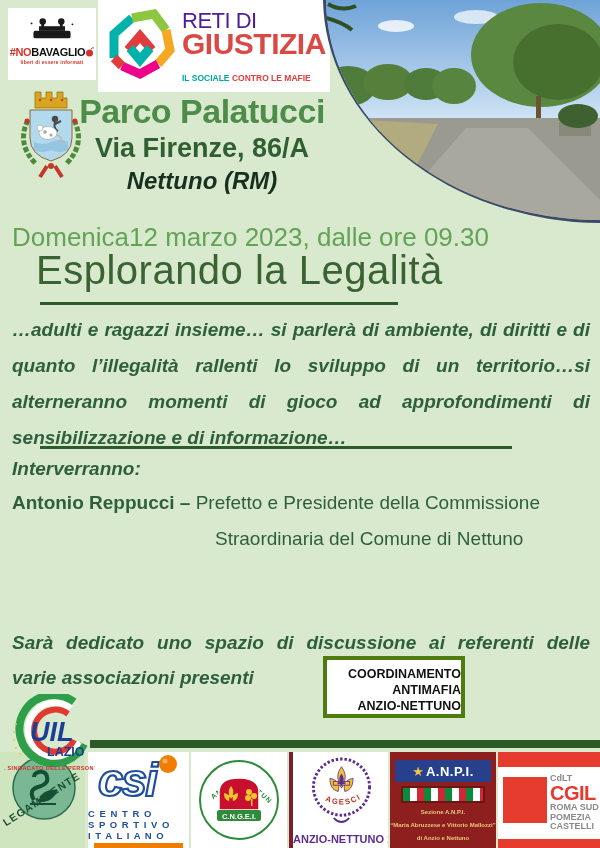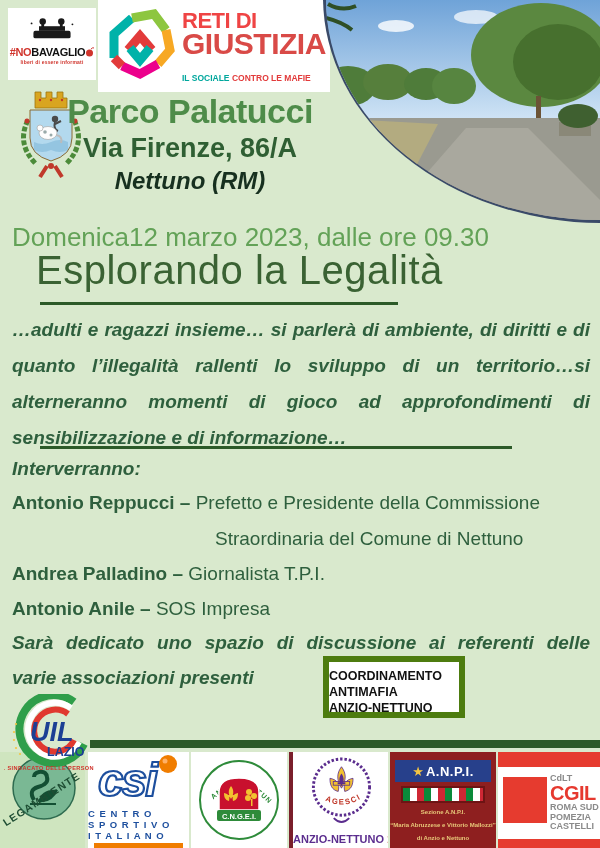--- a/index.html
+++ b/index.html
@@ -8,54 +8,54 @@
 
   
   .nb-box{position:absolute;left:8px;top:8px;width:88px;height:72px;background:#fff;text-align:center;padding-top:8px;box-sizing:border-box}
   .nb-name{font-size:11px;font-weight:800;letter-spacing:-0.3px;color:#111;line-height:12px;white-space:nowrap}
   .nb-no{color:#d0342c}
   .nb-tag{font-size:5px;color:#d0342c;font-weight:700;margin-top:1px;letter-spacing:.2px}
 
   
   .reti-box{position:absolute;left:98px;top:0;width:232px;height:92px;background:#fff;display:flex;align-items:center}
   .reti-text{margin-left:0}
-  .reti-l1{font-size:22px;font-weight:700;color:#ef4444;line-height:21px;letter-spacing:-0.5px}
+  .reti-l1{font-size:22px;font-weight:400;color:#4c1d95;line-height:21px;letter-spacing:-0.5px}
   .reti-l2{font-size:30px;font-weight:900;color:#d94a47;line-height:25px;letter-spacing:-0.5px}
   .reti-sub{font-size:8.5px;font-weight:800;margin-top:17px;white-space:nowrap}
   .reti-sub .t{color:#00a79d}.reti-sub .r{color:#e23b3b}
 
   
   .photo{position:absolute;left:323px;top:-3px;width:280px;height:226px;border:3px solid #3a4a68;
          border-bottom-left-radius:100% 100%;overflow:hidden;box-sizing:border-box;background:#9fbad6}
   .photo svg{display:block;width:100%;height:100%}
 
   
   .crest{position:absolute;left:14px;top:86px}
-  .venue{position:absolute;left:44px;top:92px;width:292px;text-align:center}
+  .venue{position:absolute;left:56px;top:92px;width:292px;text-align:center}
   .venue-name{font-size:34px;font-weight:800;color:#4e8c49;letter-spacing:-0.5px;white-space:nowrap}
   .venue-addr{font-size:27px;font-weight:800;color:#2f5f33;margin-top:2px;white-space:nowrap}
   .venue-city{font-size:24px;font-weight:800;font-style:italic;color:#17301f;margin-top:3px;white-space:nowrap}
 
   .date-line{position:absolute;left:12px;top:222px;font-size:26px;color:#63a257;white-space:nowrap}
   .title{position:absolute;left:36px;top:248px;font-size:40px;font-weight:400;color:#3a6233;white-space:nowrap;letter-spacing:.5px}
   .rule{position:absolute;height:3px;background:#2c5a28}
   .title-rule{left:40px;top:302px;width:358px}
   .desc{position:absolute;left:12px;top:312px;width:578px;font-size:19px;font-weight:700;font-style:italic;
         color:#2e5f3d;line-height:36px;text-align:justify}
   .desc-rule{left:40px;top:446px;width:472px}
   .interv{position:absolute;left:12px;top:458px;font-size:19px;font-weight:700;font-style:italic}
   .spk{position:absolute;left:12px;font-size:19px;white-space:nowrap}
   .spk .nm{font-weight:700}
   .spk1{top:492px}.spk1b{top:528px;left:215px}.spk2{top:563px}.spk3{top:598px}
   .close1{position:absolute;left:12px;top:632px;width:578px;font-size:19px;font-weight:700;font-style:italic;
           text-align:justify;text-align-last:justify;white-space:nowrap}
   .close2{position:absolute;left:12px;top:667px;font-size:19px;font-weight:700;font-style:italic;white-space:nowrap}
 
-  .coord{position:absolute;left:323px;top:656px;width:142px;height:62px;background:#fff;border:6px solid #4d7c0f;
-         text-align:left;font-weight:800;font-size:12.5px;color:#111;line-height:16px;padding-top:6px;box-sizing:border-box}
+  .coord{position:absolute;left:323px;top:656px;width:142px;height:62px;background:#fff;border:4px solid #4d7c0f;
+         text-align:right;font-weight:800;font-size:12.5px;color:#111;line-height:16px;padding-top:6px;box-sizing:border-box}
 
   .uil{position:absolute;left:4px;top:694px;width:90px;height:84px;z-index:5}
   .bar{position:absolute;left:90px;top:740px;width:510px;height:8px;background:#2c5a28}
 
   
   .pbox{position:absolute;top:752px;height:96px;background:#fff;overflow:hidden}
   .lega{left:0;width:85px;background:#cfe5bf}
   .lega-name{position:absolute;left:0px;top:62px;width:100px;text-align:center;transform:rotate(-33deg);
              transform-origin:10px 10px;font-size:10.5px;font-weight:800;color:#1e4d33;letter-spacing:1.2px}
   .csi{left:88px;width:101px;text-align:left}
@@ -186,22 +186,20 @@
   <div class="date-line">Domenica12 marzo 2023, dalle ore 09.30</div>
   <div class="title">Esplorando la Legalità</div>
   <div class="rule title-rule"></div>
 
   <div class="desc">…adulti e ragazzi insieme… si parlerà di ambiente, di diritti e di quanto l’illegalità rallenti lo sviluppo di un territorio…si alterneranno momenti di gioco ad approfondimenti di sensibilizzazione e di informazione…</div>
   <div class="rule desc-rule"></div>
 
   <div class="interv">Interverranno:</div>
   <div class="spk spk1"><span class="nm">Antonio Reppucci –</span> <span>Prefetto e Presidente della Commissione</span></div>
   <div class="spk spk1b">Straordinaria del Comune di Nettuno</div>
-  <div class="spk spk2"><span class="nm">Andrea Palladino –</span> <span>Giornalista T.P.I.</span></div>
-  <div class="spk spk3"><span class="nm">Antonio Anile –</span> <span>SOS Impresa</span></div>
 
   <div class="close1">Sarà dedicato uno spazio di discussione ai referenti delle</div>
   <div class="close2">varie associazioni presenti</div>
 
   <div class="coord">
     <div>COORDINAMENTO</div>
     <div>ANTIMAFIA</div>
     <div>ANZIO-NETTUNO</div>
   </div>
 

